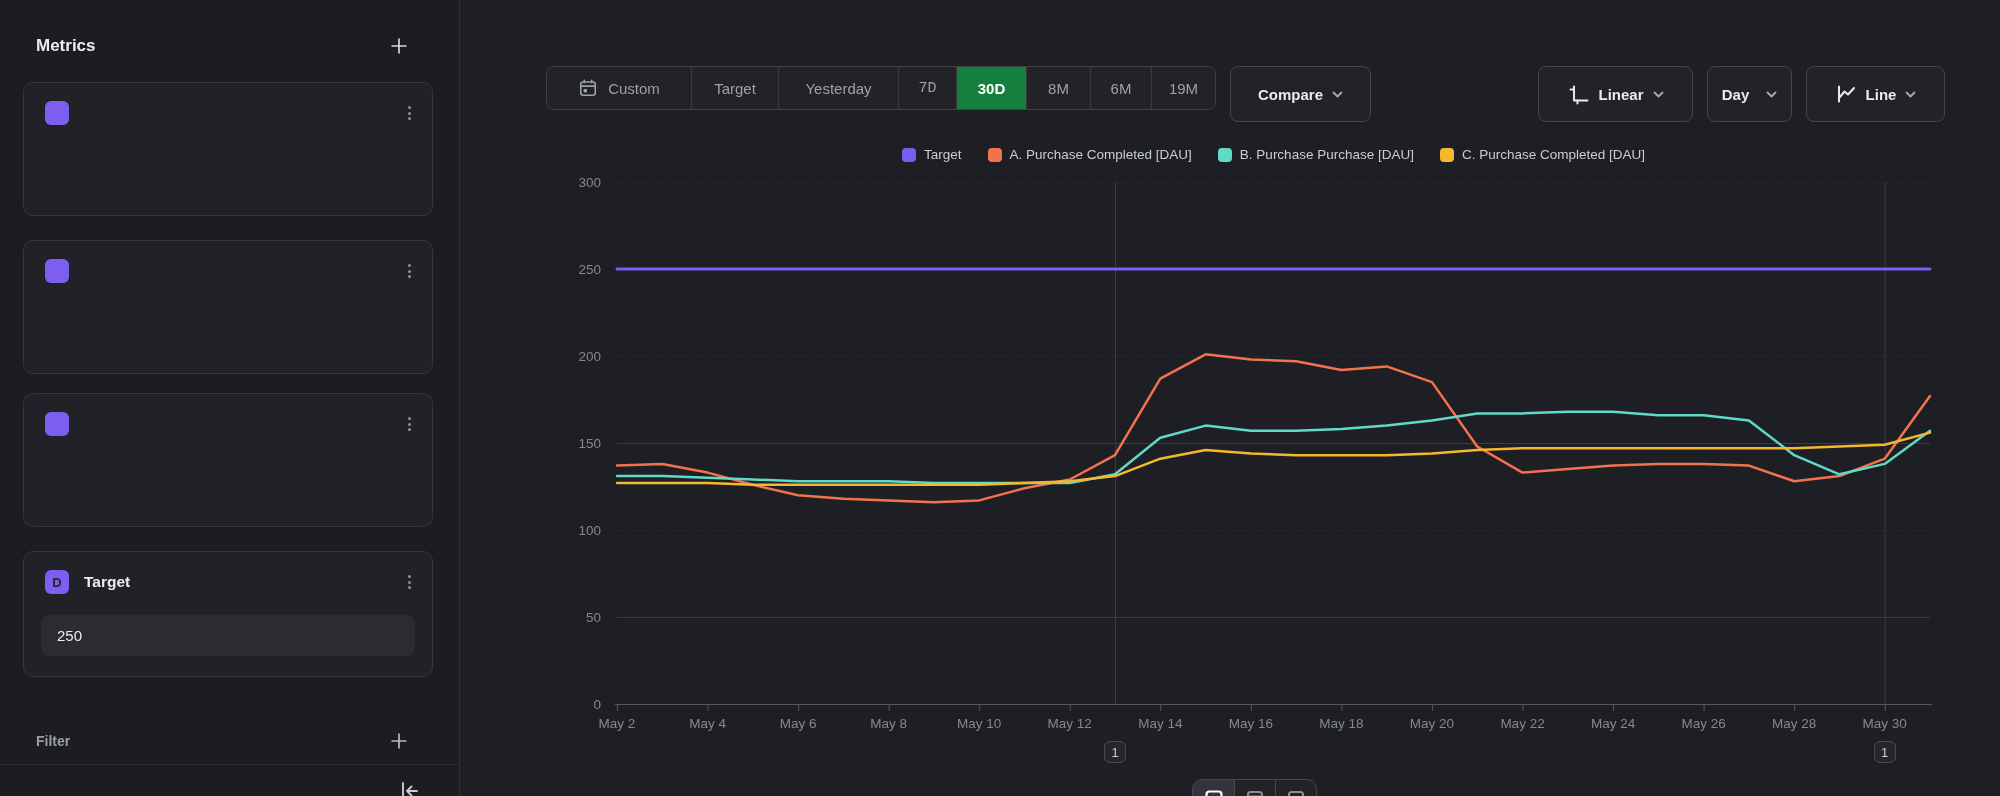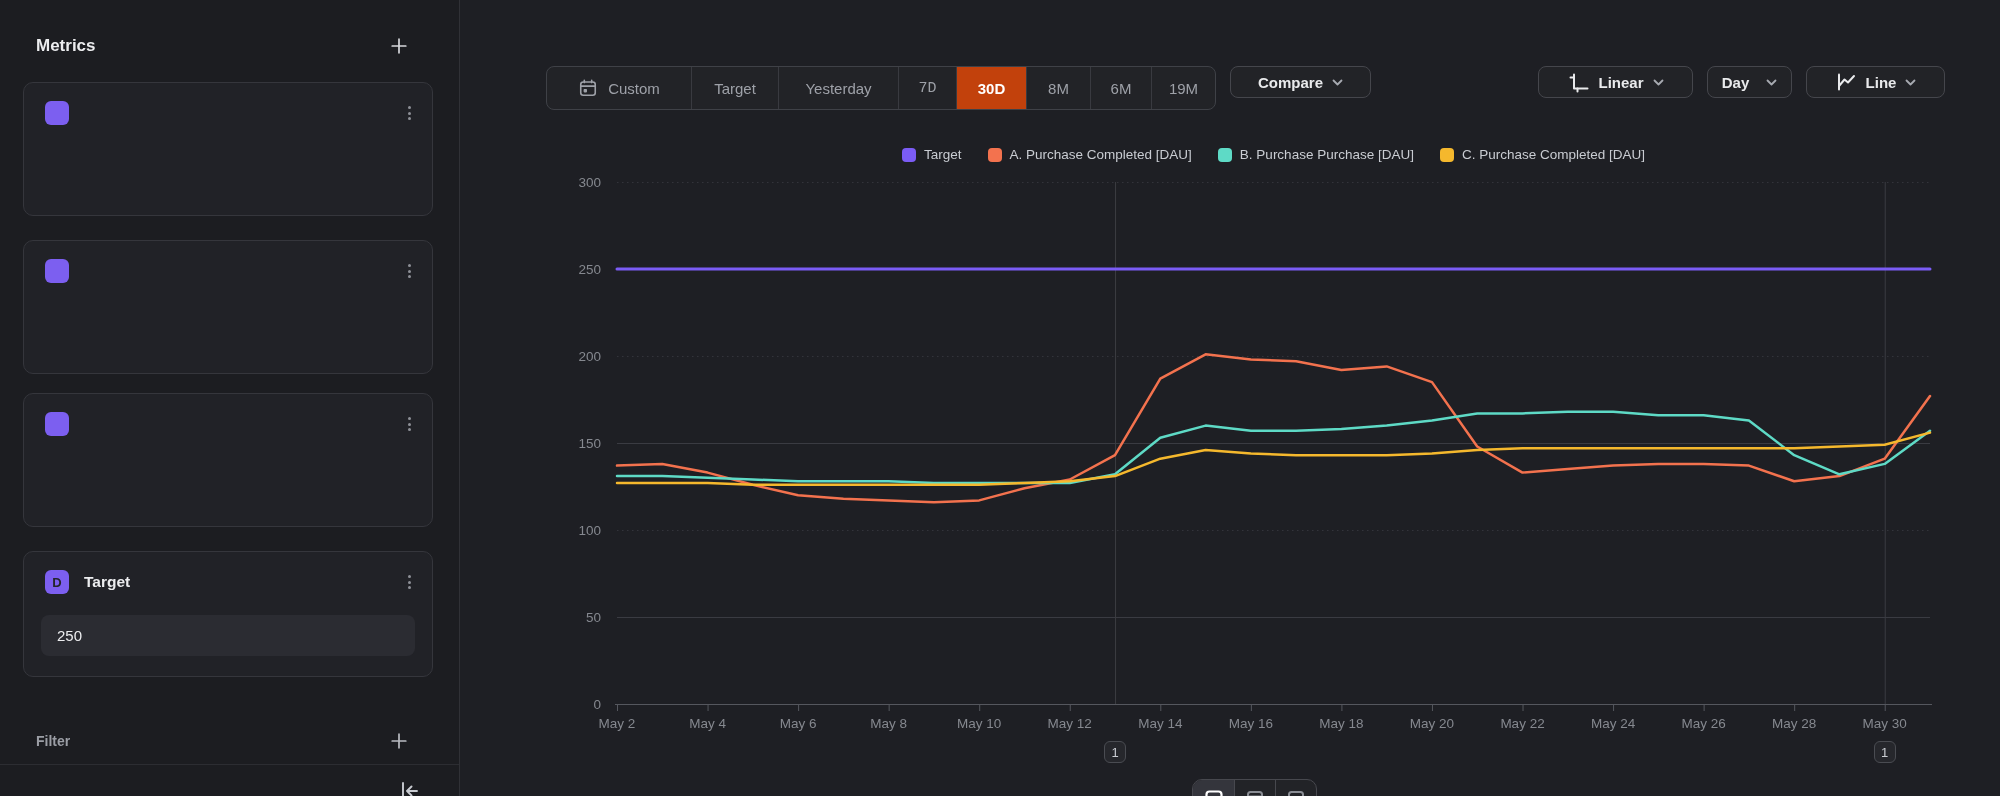--- a/index.html
+++ b/index.html
@@ -24,22 +24,22 @@
   .sub1{top:61px;} .sub2{top:100px;}
   .target-input{position:absolute;left:17px;top:63px;width:374px;height:41px;background:#2B2C32;border-radius:8px;box-sizing:border-box;font-size:15px;line-height:41px;padding-left:16px;color:#ECEDEF;cursor:text;}
   .filter-row{position:absolute;left:36px;right:48px;top:729px;height:24px;display:flex;align-items:center;justify-content:space-between;}
   .filter-label{font-size:14px;font-weight:700;color:#9B9EA5;}
   .sidebar-divider{position:absolute;left:0;right:0;top:764px;border-top:1px solid #2C2D32;}
   .collapse-btn{position:absolute;right:38px;top:779px;width:24px;height:24px;cursor:pointer;}
   
   .range-group{position:absolute;left:546px;top:66px;height:44px;display:flex;border:1px solid #3F4147;background:#222327;border-radius:8px;box-sizing:border-box;overflow:hidden;}
   .range-item{display:flex;align-items:center;justify-content:center;font-size:15px;color:#9EA1A8;border-left:1px solid #393A40;cursor:pointer;box-sizing:border-box;gap:10px;}
   .range-item:first-child{border-left:none;}
-  .range-item.active{background:#c2410c;color:#FFFFFF;font-weight:700;}
-  .tb-btn{position:absolute;top:66px;height:32px;border:1px solid #45464C;border-radius:8px;background:#222327;box-sizing:border-box;display:flex;align-items:center;justify-content:center;gap:9px;font-size:15px;font-weight:600;color:#E9EAEC;cursor:pointer;}
+  .range-item.active{background:#15803d;color:#FFFFFF;font-weight:700;}
+  .tb-btn{position:absolute;top:66px;height:56px;border:1px solid #45464C;border-radius:8px;background:#222327;box-sizing:border-box;display:flex;align-items:center;justify-content:center;gap:9px;font-size:15px;font-weight:600;color:#E9EAEC;cursor:pointer;}
   
   .legend{position:absolute;left:601px;top:147px;width:1345px;display:flex;justify-content:center;align-items:center;gap:26px;}
   .legend-item{display:flex;align-items:center;gap:8px;font-size:13.5px;color:#C9CCD2;cursor:pointer;white-space:nowrap;}
   .legend-swatch{width:14px;height:14px;border-radius:4px;flex:0 0 auto;}
   
   #chart-svg{position:absolute;left:0;top:0;}
   .annot-badge{position:absolute;top:741px;width:22px;height:22px;border:1px solid #4A4C52;border-radius:6px;background:#26272C;color:#C9CCD2;font-size:13px;display:flex;align-items:center;justify-content:center;cursor:pointer;box-sizing:border-box;}
   
   .bottom-toggle{position:absolute;left:1192px;top:779px;height:42px;display:flex;border:1px solid #47484E;border-radius:10px;background:#222327;overflow:hidden;box-sizing:border-box;}
   .bt-cell{width:41px;display:flex;align-items:flex-start;justify-content:center;padding-top:9px;border-left:1px solid #47484E;cursor:pointer;box-sizing:border-box;}

